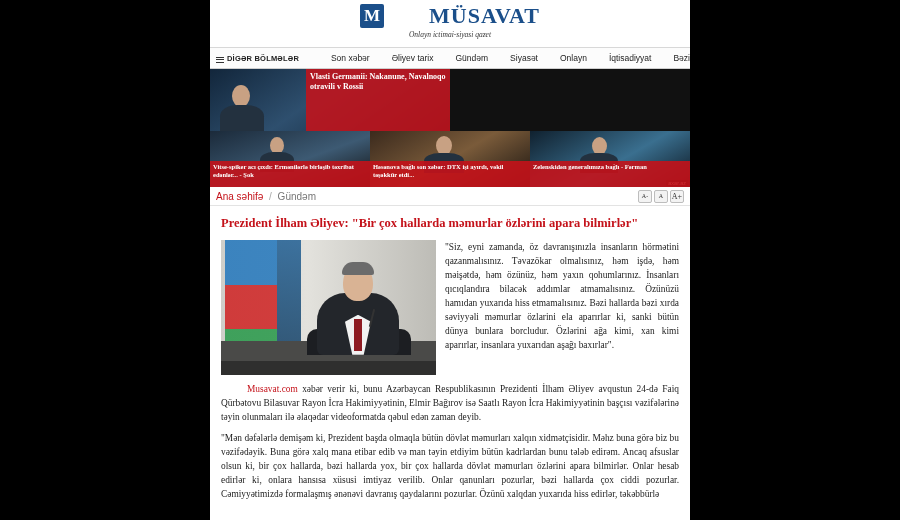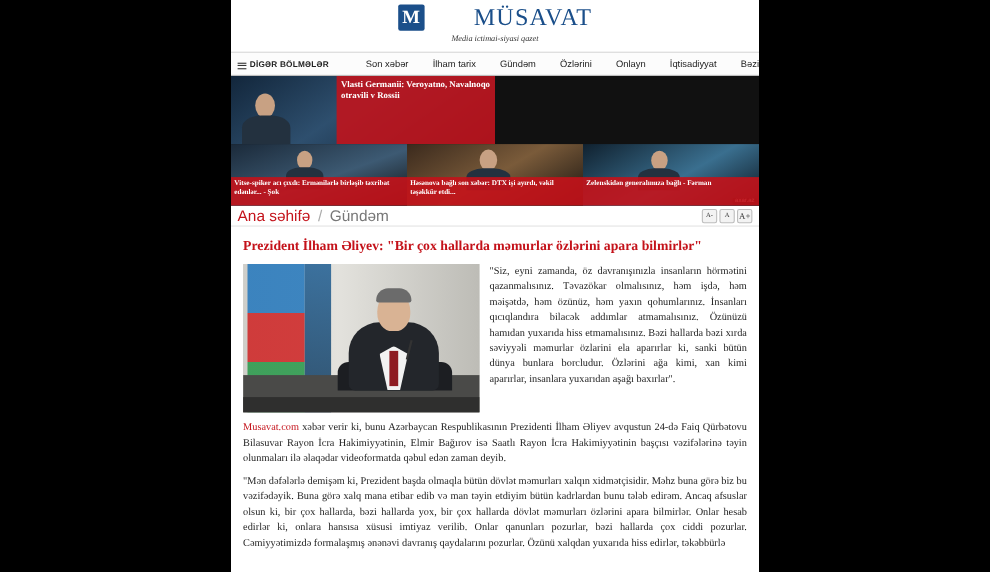--- a/index.html
+++ b/index.html
@@ -54,21 +54,21 @@
     font-size: 17px;
     font-weight: bold;
     line-height: 24px;
     text-align: center;
     border-radius: 2px;
     font-family: "Liberation Serif", serif;
   }
   .logo-text {
     font-family: "Liberation Serif", serif;
     font-size: 22px;
-    font-weight: normal;
+    font-weight: bold;
     color: #1b4f8a;
     letter-spacing: 1px;
     margin-left: 40px;
   }
   .logo-tag {
     font-family: "Liberation Serif", serif;
     font-size: 7.5px;
     font-style: italic;
     color: #333;
     margin-top: 1px;
@@ -201,21 +201,21 @@
   .crumbbar {
     height: 18px;
     display: flex;
     align-items: center;
     justify-content: space-between;
     padding: 0 6px;
     border-bottom: 1px solid #e3e3e3;
     background: #fff;
   }
   .crumbs {
-    font-size: 14px;
+    font-size: 10px;
     color: #777;
   }
   .crumbs a {
     color: #c4121a;
     text-decoration: none;
   }
   .crumbs .sep { color: #aaa; margin: 0 3px; }
   .fontsize {
     display: flex;
     gap: 2px;
@@ -281,67 +281,67 @@
   }
   .body-text {
     font-family: "Liberation Serif", serif;
     font-size: 9.4px;
     line-height: 1.5;
     color: #1c1c1c;
     text-align: justify;
     margin-top: 7px;
   }
   .body-text a { color: #c4121a; text-decoration: none; }
-  .src-link { color: #c4121a; }
+  .src-link { color: #c4121a; margin-left: 26px; }
 </style>
 </head>
 <body>
 
 <div id="page">
   <div id="site">
 
     <div class="masthead">
       <div class="logo-wrap">
         <div class="logo-row">
           <div class="logo-mark">M</div>
           <div class="logo-text">MÜSAVAT</div>
         </div>
-        <div class="logo-tag">Media ictimai-siyasi qazet</div>
+        <div class="logo-tag">Onlayn ictimai-siyasi qazet</div>
       </div>
     </div>
 
     <div class="nav">
       <div class="nav-left">
         <span class="burger">
             <i></i>
             <i></i>
             <i></i>
           </span>
         <span class="nav-left-label">DİGƏR BÖLMƏLƏR</span>
       </div>
       <div class="nav-items">
         <span>Son xəbər</span>
-        <span>İlham tarix</span>
+        <span>Əliyev tarix</span>
         <span>Gündəm</span>
-        <span>Özlərini</span>
+        <span>Siyasət</span>
         <span>Onlayn</span>
         <span>İqtisadiyyat</span>
         <span>Bəzi</span>
       </div>
     </div>
 
     <div class="hero">
 
 
       <div class="tile right-cap">
         <div class="thumb th-b">
           <div class="th-face" style="left:22px;top:16px;width:18px;height:22px;"></div>
           <div class="th-body" style="left:10px;top:36px;width:44px;height:28px;"></div>
         </div>
-        <div class="cap">Vlasti Germanii: Veroyatno, Navalnoqo otravili v Rossii</div>
+        <div class="cap">Vlasti Germanii: Nakanune, Navalnoqo otravili v Rossii</div>
       </div>
 
       <div class="hero-row2">
         <div class="tile small">
           <div class="thumb th-c">
             <div class="th-face" style="left:60px;top:6px;width:14px;height:17px;"></div>
             <div class="th-body" style="left:50px;top:21px;width:34px;height:20px;"></div>
           </div>
           <div class="cap">Vitse-spiker acı çıxdı: Ermənilərlə birləşib təxribat edənlər... - Şok</div>
         </div>

